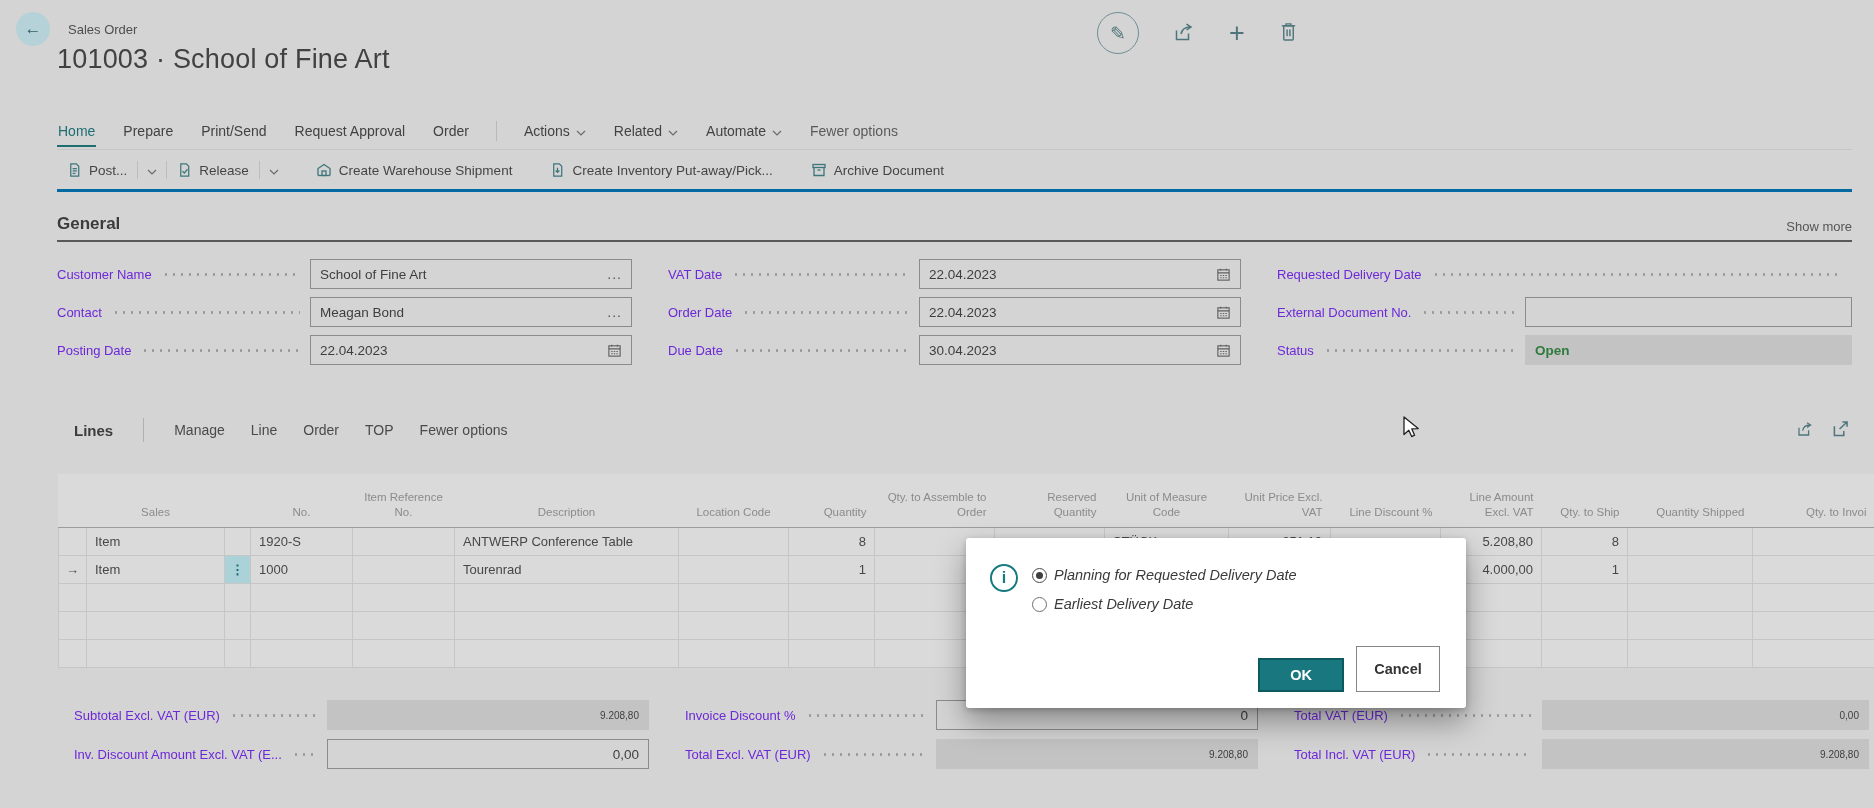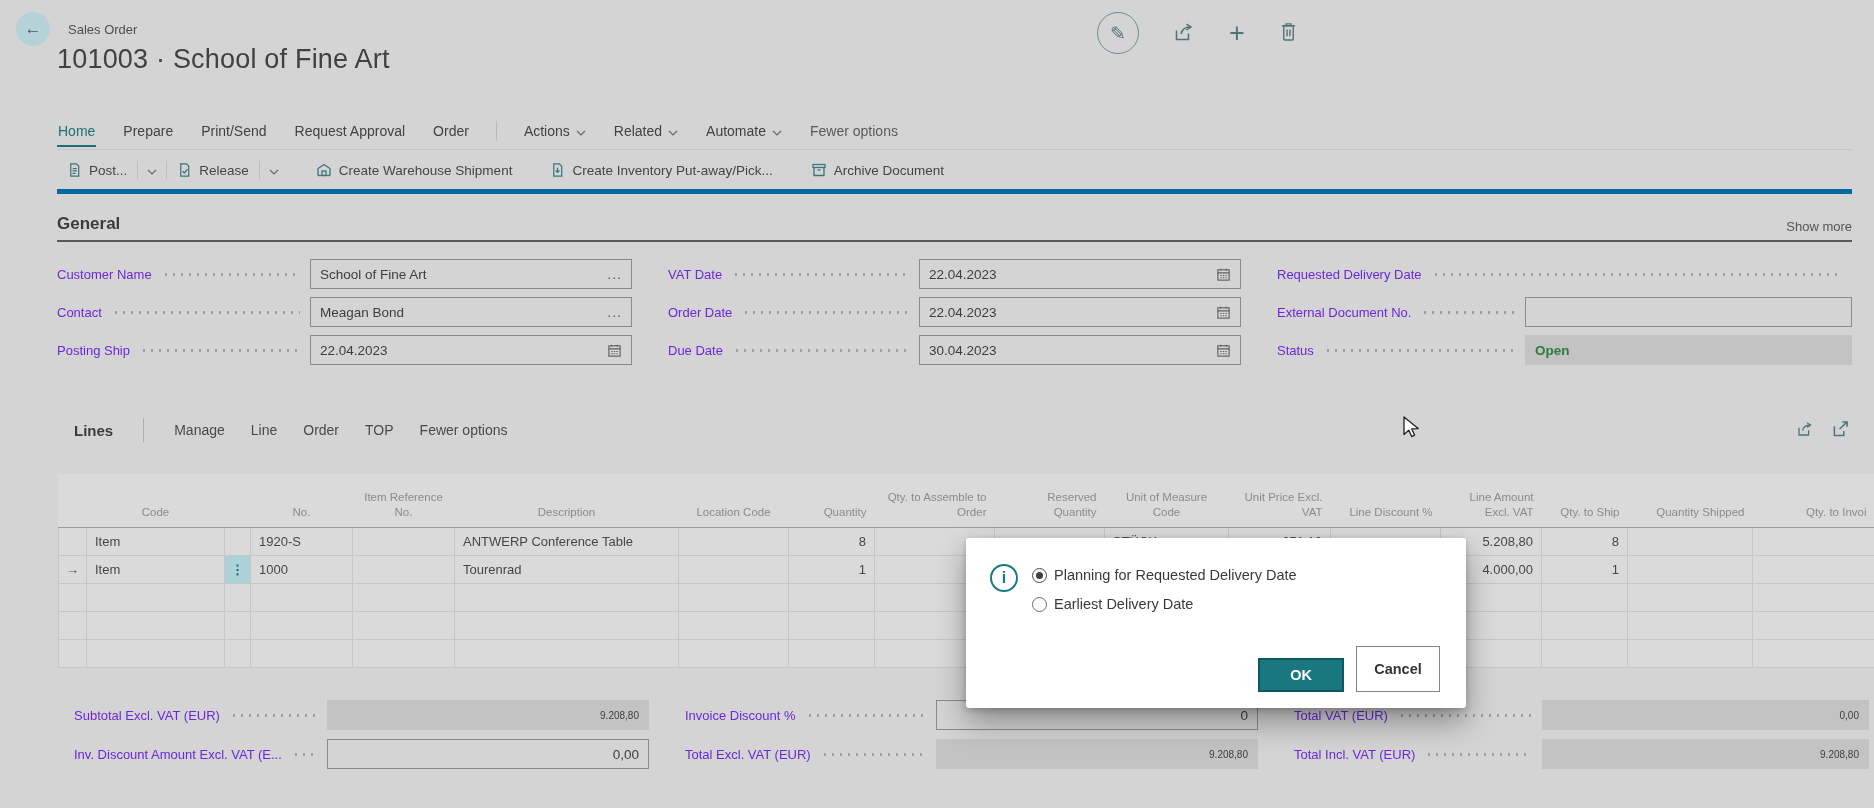--- a/index.html
+++ b/index.html
@@ -21,21 +21,21 @@
   .menubar{position:absolute;top:112px;left:57px;right:22px;height:37px;display:flex;align-items:center;gap:26px;
     border-bottom:1px solid #c5c5c5;font-size:14px;color:#424242;}
   .mitem{background:none;border:none;font:inherit;color:#424242;cursor:pointer;padding:8px 1px;}
   .mitem.active{color:#1e6e74;border-bottom:2px solid #1e6e74;padding-bottom:6px;font-weight:400;}
   .mdrop{display:flex;align-items:center;gap:6px;}
   .menudiv{width:1px;height:20px;background:#b9b9b9;}
   .moreopts{color:#5a5a5a;}
 
   
   .cmdbar{position:absolute;top:151px;left:57px;right:22px;height:38px;display:flex;align-items:center;
-    border-bottom:5px solid #0369a1;font-size:13.5px;color:#454545;}
+    border-bottom:3px solid #0369a1;font-size:13.5px;color:#454545;}
   .cmd{background:none;border:none;font:inherit;color:#454545;display:flex;align-items:center;gap:7px;cursor:pointer;padding:0 10px;height:30px;}
   .cicon{display:flex;align-items:center;color:#3c757b;}
   .vdiv{width:1px;height:18px;background:#bdbdbd;}
   .caretbtn{padding:0 9px;}
   .gap18{width:18px;}
 
   
   .general{position:absolute;top:200px;left:57px;right:22px;}
   .sechead{display:flex;justify-content:space-between;align-items:flex-end;height:34px;border-bottom:2px solid #595959;padding-bottom:6px;}
   .sectitle{font-size:17px;font-weight:700;color:#3c3c3c;}
@@ -80,21 +80,21 @@
   .totals .frow{height:30px;margin-bottom:9px;}
   .fctrl.tot,.fread.tot{justify-content:flex-end;}
 
   
   .overlaydlg{position:absolute;left:966px;top:538px;width:500px;height:170px;background:#ffffff;z-index:10;
     border-radius:3px;box-shadow:0 14px 30px rgba(0,0,0,.35),0 2px 6px rgba(0,0,0,.2);}
   .dlgbody{display:flex;gap:14px;padding:26px 26px 0 24px;align-items:flex-start;}
   .infoicon{flex:none;width:28px;height:28px;border-radius:50%;border:2px solid #177a81;color:#177a81;
     display:flex;align-items:center;justify-content:center;font-size:16px;font-weight:600;box-sizing:border-box;}
   .optcol{display:flex;flex-direction:column;gap:13px;padding-top:3px;}
-  .radio{display:flex;align-items:center;gap:7px;background:none;border:none;font-size:14.5px;color:#3a3a3a;cursor:pointer;padding:0;font-family:inherit;}
+  .radio{display:flex;align-items:center;gap:7px;background:none;border:none;font-size:14.5px;color:#3a3a3a;cursor:pointer;padding:0;font-family:inherit;font-style:italic;}
   .rcirc{width:15px;height:15px;border-radius:50%;border:1px solid #6e6e6e;box-sizing:border-box;display:flex;align-items:center;justify-content:center;}
   .rcirc.on{border-color:#4a4a4a;}
   .rdot{width:7px;height:7px;border-radius:50%;background:#3f3f3f;}
   .dlgbtns{position:absolute;right:26px;bottom:16px;display:flex;gap:12px;align-items:flex-end;}
   .okbtn{width:86px;height:34px;background:#19787f;border:2px solid #0c5a60;color:#fff;font-weight:700;font-size:14.5px;cursor:pointer;font-family:inherit;}
   .cancelbtn{width:84px;height:46px;background:#fff;border:1px solid #858585;color:#333;font-weight:600;font-size:14.5px;cursor:pointer;font-family:inherit;}
 
   .cursor{position:absolute;left:1400px;top:415px;z-index:30;pointer-events:none;}
 </style>
 </head>
@@ -250,21 +250,21 @@
         </div>
         <div class="frow">
           <span class="flabel">Contact</span>
             <span class="leader"></span>
           <span class="fctrl">
             <input value="Meagan Bond" style="">
             <button class="assist">...</button>
           </span>
         </div>
         <div class="frow">
-          <span class="flabel">Posting Ship</span>
+          <span class="flabel">Posting Date</span>
             <span class="leader"></span>
           <span class="fctrl">
             <input value="22.04.2023" style="">
             <button class="calbtn">
                 <svg width="15" height="15" viewBox="0 0 16 16" fill="none" stroke="#5f5f5f" stroke-width="1.2">
                   <rect x="2" y="3" width="12" height="11"></rect>
                   <path d="M2 6.2h12M5 1.8v2M11 1.8v2M4.5 9h1.5M7.2 9h1.6M10 9h1.5M4.5 11.5h1.5M7.2 11.5h1.6M10 11.5h1.5"></path>
                 </svg>
               </button>
           </span>
@@ -380,21 +380,21 @@
           <col style="width:102px">
         <col style="width:110px">
           <col style="width:101px">
           <col style="width:86px">
           <col style="width:125px">
         <col style="width:122px">
       </colgroup>
       <thead>
           <tr>
             <th class="selcol"></th>
-            <th>Code</th>
+            <th>Sales</th>
             <th class="dotscol"></th>
             <th>No.</th>
             <th>Item Reference No.</th>
             <th>Description</th>
             <th>Location Code</th>
             <th class="num">Quantity</th>
             <th class="num">Qty. to Assemble to Order</th>
             <th class="num">Reserved Quantity</th>
             <th>Unit of Measure Code</th>
             <th class="num">Unit Price Excl. VAT</th>

